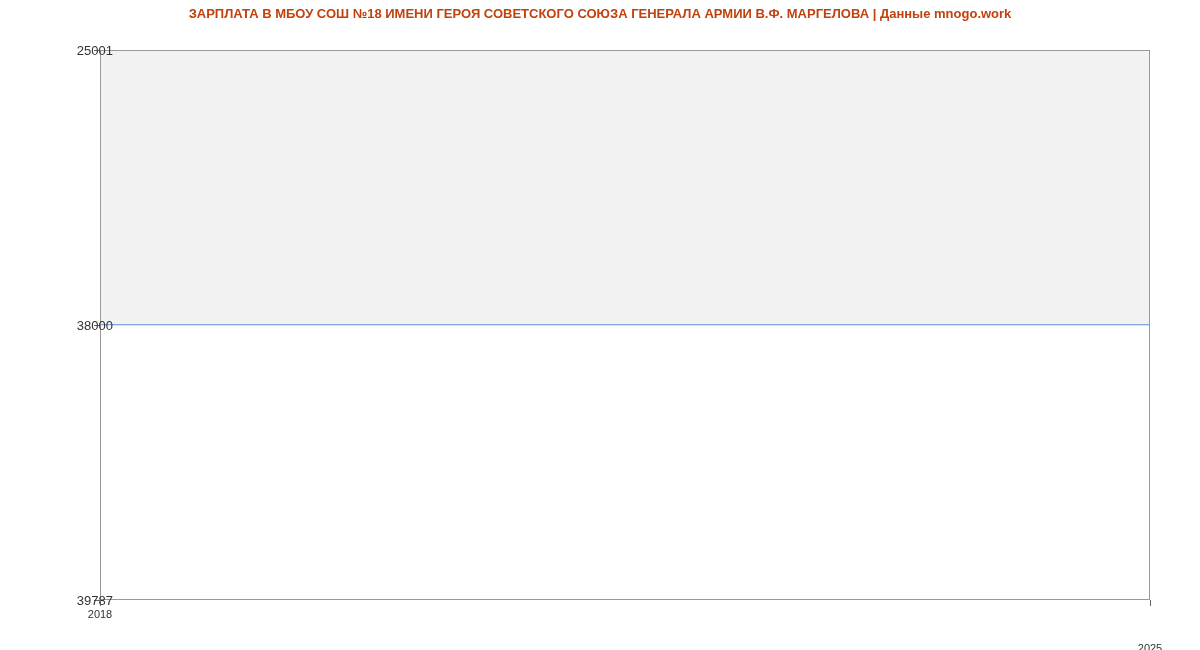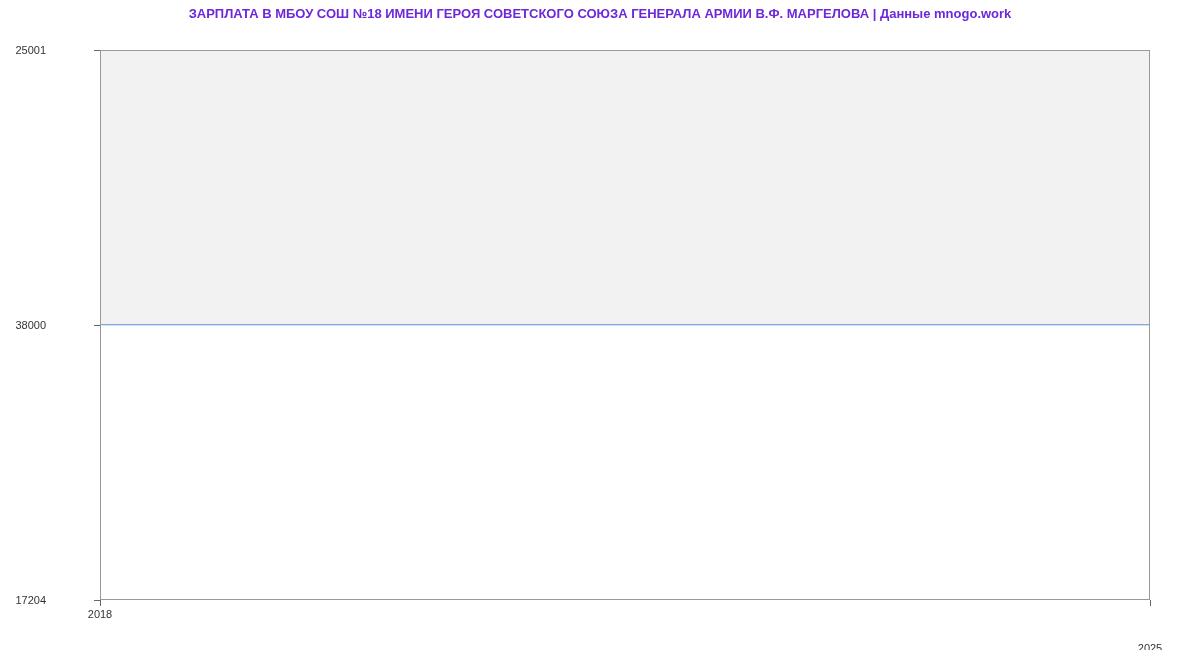--- a/index.html
+++ b/index.html
@@ -7,21 +7,21 @@
       width: 1200px;
       height: 650px;
       background: #ffffff;
       font-family: Arial, sans-serif;
       position: relative;
     }
     .chart-title {
       text-align: center;
       font-size: 13px;
       font-weight: bold;
-      color: #6d28d9;
+      color: #c2410c;
       padding-top: 6px;
       position: absolute;
       width: 100%;
       left: 0;
     }
     .plot-area {
       position: absolute;
       left: 100px;
       top: 50px;
       width: 1050px;
@@ -54,22 +54,22 @@
       transform: translateY(-0.75px);
     }
     .y-tick {
       position: absolute;
       left: 94px;
       width: 6px;
       border-top: 1px solid #666;
     }
     .y-label {
       position: absolute;
-      right: 1154px;
-      font-size: 11px;
+      right: 1087px;
+      font-size: 13px;
       color: #333;
       transform: translateY(-50%);
       white-space: nowrap;
     }
     .x-tick {
       position: absolute;
       top: 600px;
       height: 6px;
       border-left: 1px solid #666;
     }
@@ -92,19 +92,19 @@
   <div class="data-line"></div>
 </div>
 
 <div class="y-tick" style="top:50px;"></div>
 <div class="y-label" style="top:50px;">25001</div>
 
 <div class="y-tick" style="top:325px;"></div>
 <div class="y-label" style="top:325px;">38000</div>
 
 <div class="y-tick" style="top:600px;"></div>
-<div class="y-label" style="top:600px;">17204</div>
+<div class="y-label" style="top:600px;">39787</div>
 
 <div class="x-tick" style="left:100px;"></div>
 <div class="x-label" style="left:100px;">2018</div>
 
 <div class="x-tick" style="left:1150px;"></div>
 <div class="x-label" style="left:1150px;margin-top:34px;">2025</div>
 
 </body></html>

